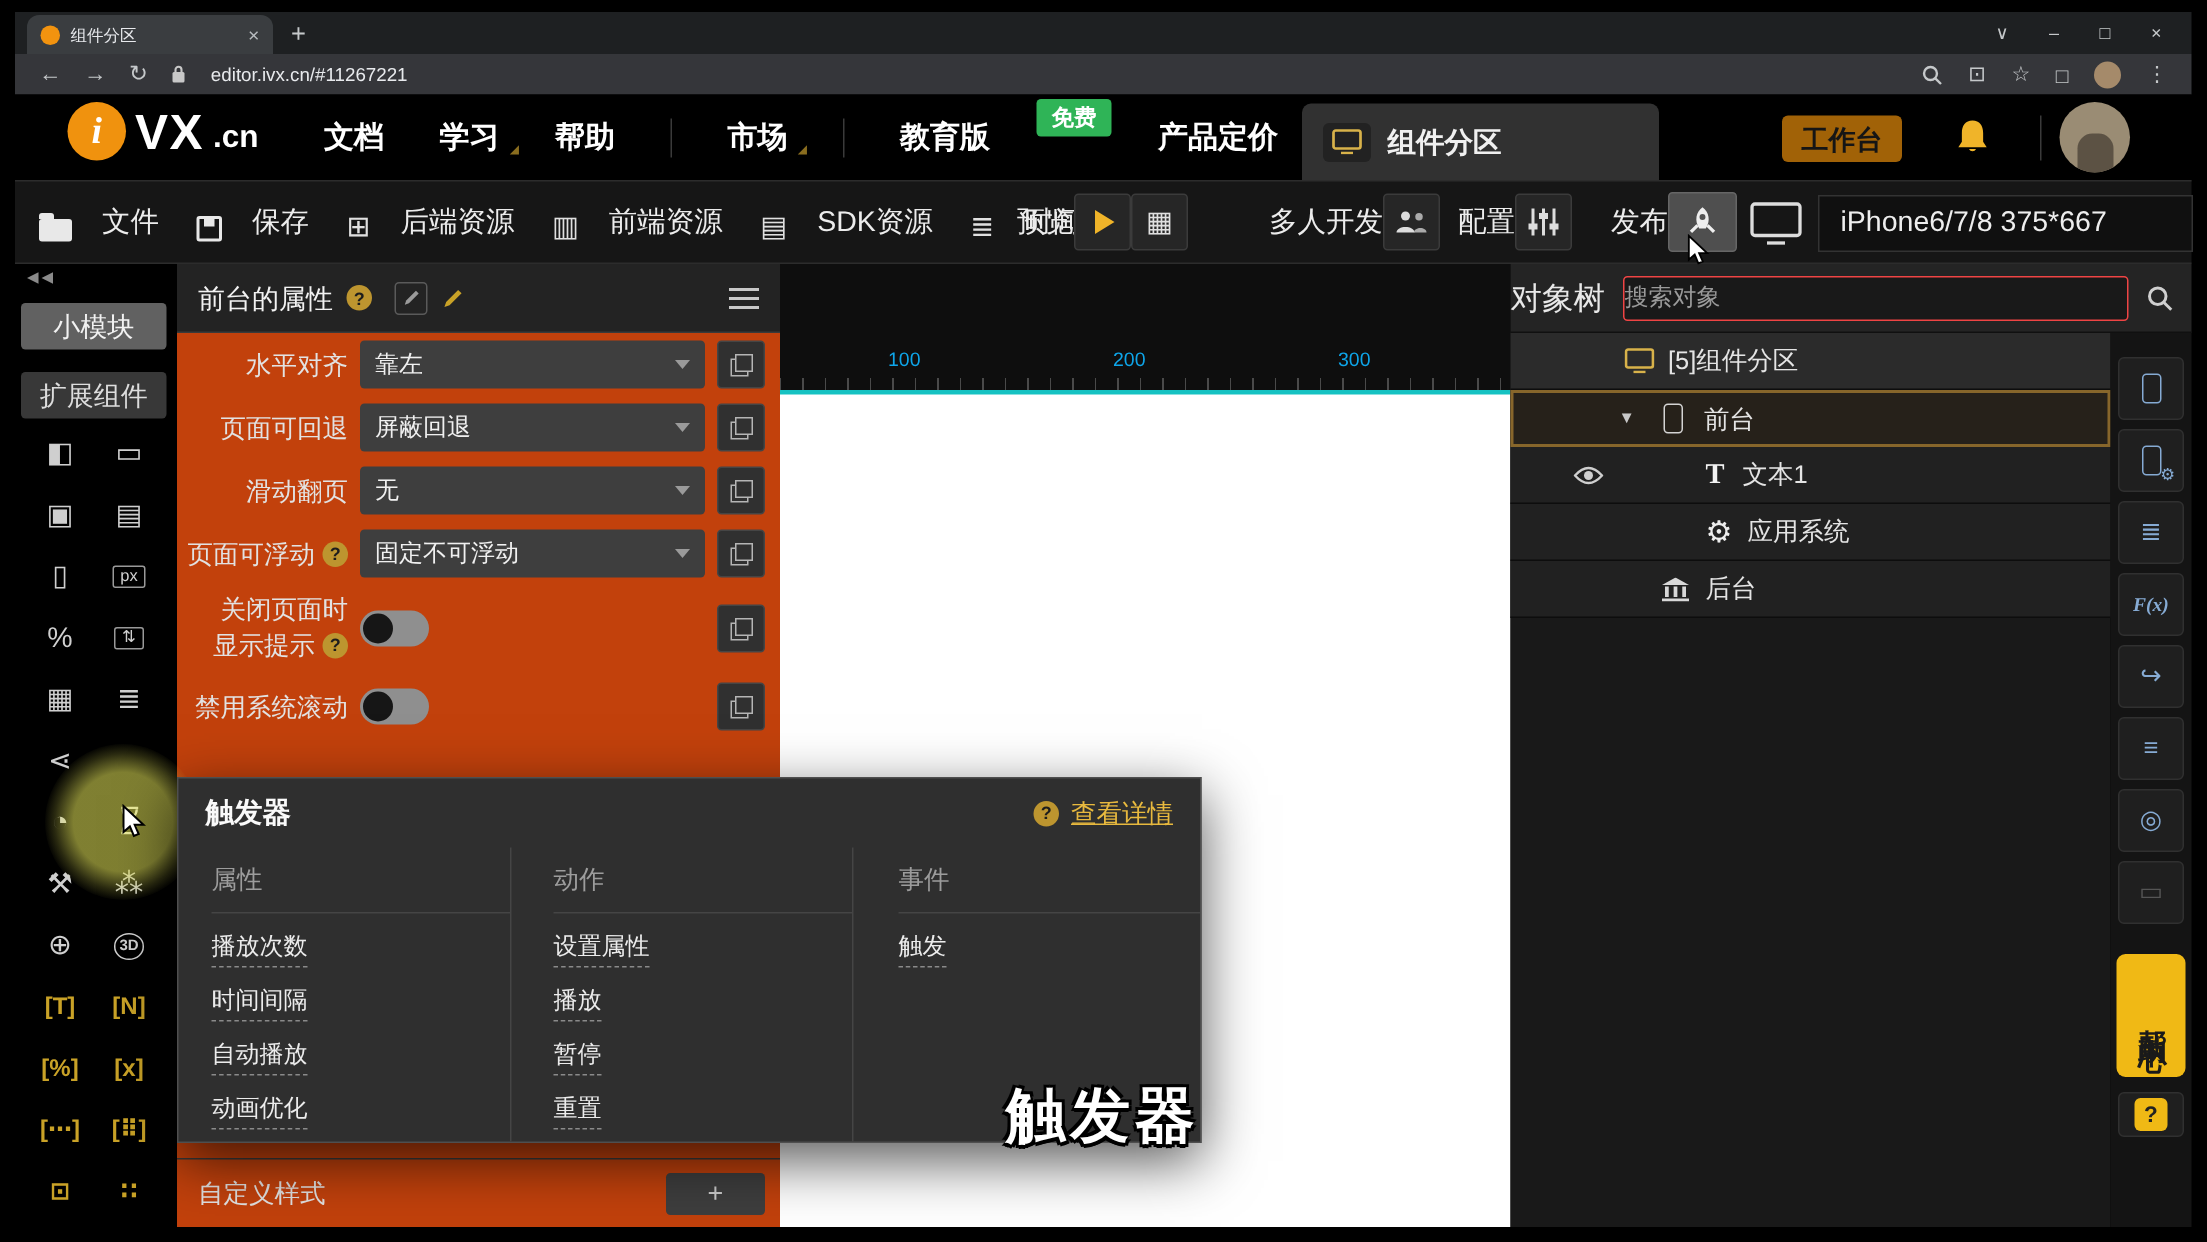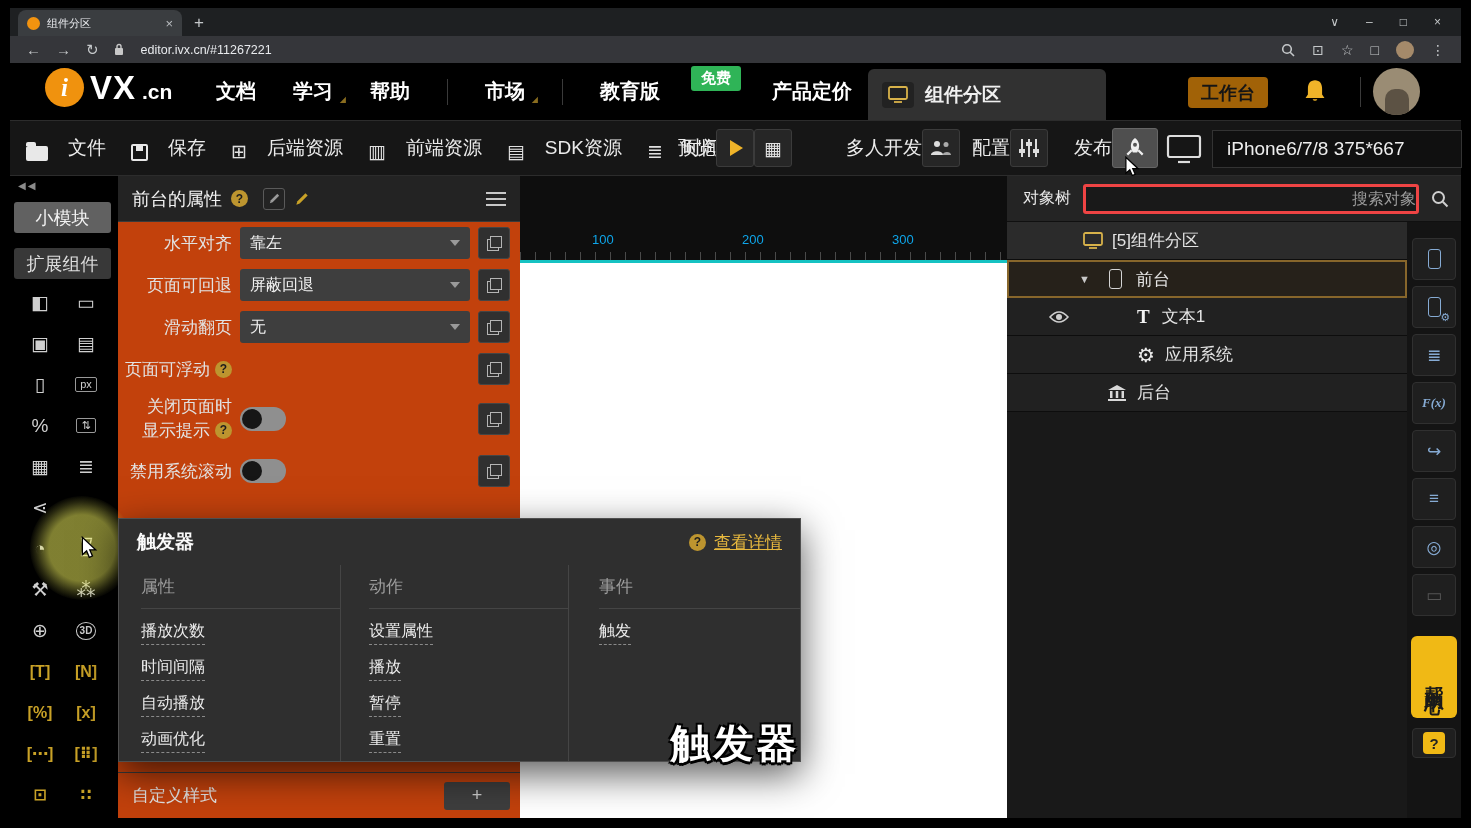--- a/index.html
+++ b/index.html
@@ -110,22 +110,22 @@
   .pop-item{font-size:16px;color:#ececec;border-bottom:1px dashed #8a8a8a;padding-bottom:2px;cursor:pointer}
 
   
   #canvasarea{position:absolute;left:520px;top:176px;width:487px;height:642px;background:#0e0e0e}
   .ruler-num{position:absolute;top:56px;width:60px;font-size:13px;color:#0ea5e9}
   .ruler-ticks{position:absolute;left:0;right:0;top:76px;height:8px;background:repeating-linear-gradient(to right,#4a4a4a 0 1px,transparent 1px 15px)}
   .whitepage{position:absolute;left:0;top:84px;width:487px;height:558px;background:#fff;border-top:3px solid #16c2c2}
 
   
   #treeheader{position:absolute;left:1007px;top:176px;width:454px;height:46px;background:#242424;display:flex;align-items:center;border-bottom:1px solid #101010}
-  .tree-title{font-size:16px;color:#e8e8e8;padding-left:16px;flex:none}
-  .tree-search{flex:1;height:30px;margin-left:12px;background:#191919;border:3px solid #ef4444;border-radius:3px;color:#cfcfcf;font-size:16px;text-align:right;outline:none;font-family:inherit}
+  .tree-title{font-size:21px;color:#e8e8e8;flex:none}
+  .tree-search{flex:1;height:30px;margin-left:12px;background:#191919;border:1px solid #ef4444;border-radius:3px;color:#cfcfcf;font-size:16px;text-align:left;outline:none;font-family:inherit}
   .tree-search::placeholder{color:#9a9a9a}
   .tree-mag{padding:0 12px;display:flex;align-items:center}
   #objtree{position:absolute;left:1007px;top:222px;width:400px;height:596px;background:#191919}
   .trow{display:flex;align-items:center;height:38px;background:#212121;border-bottom:1px solid #0d0d0d;font-size:17px;color:#e4e4e4}
   .t-root{background:#2b2b2b;padding-left:76px;gap:9px}
   .t-selected{border:2px solid #87662b;background:#26211a;padding-left:70px;gap:0}
   .t-exp{font-size:11px;color:#c8c8c8;width:30px}
   .phone-ic{width:13px;height:20px;border:1.7px solid #d4d4d4;border-radius:3px;flex:none}
   .t-selected .lbl{margin-left:14px}
   .t-text{padding-left:42px}
@@ -416,20 +416,24 @@
       <div class="copybtn" style="top:5px">
           <span class="dup"></span>
         </div>
     </div>
 
     <div class="prow" style="height:42px">
       <span class="plabel">
           <span>页面可浮动</span>
           <span class="qgold">?</span>
         </span>
+      <div class="pselect" style="top:5px">
+        <span>固定不可浮动</span>
+          <span class="chev"></span>
+      </div>
       <div class="copybtn" style="top:5px">
           <span class="dup"></span>
         </div>
     </div>
 
     <div class="prow" style="height:58px">
       <span class="plabel2">
         <span>关闭页面时</span>
         <span class="l2">
             <span>显示提示</span>

